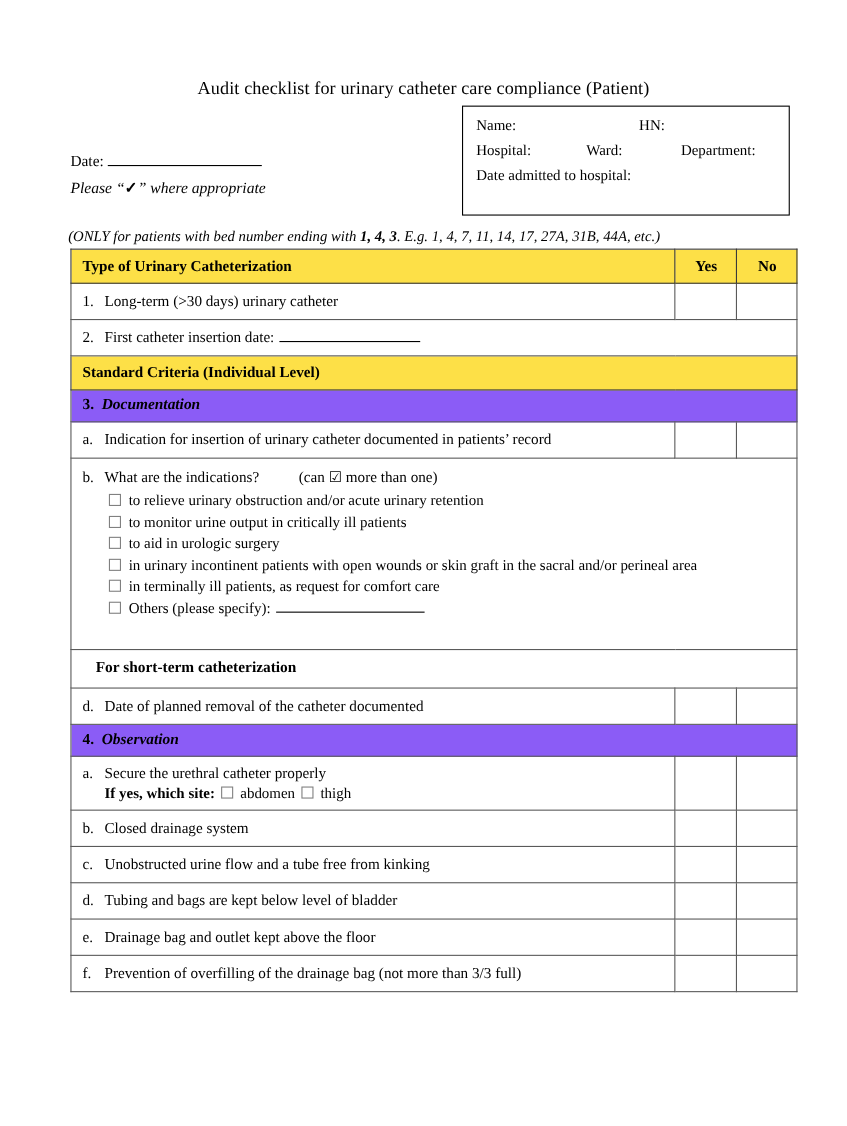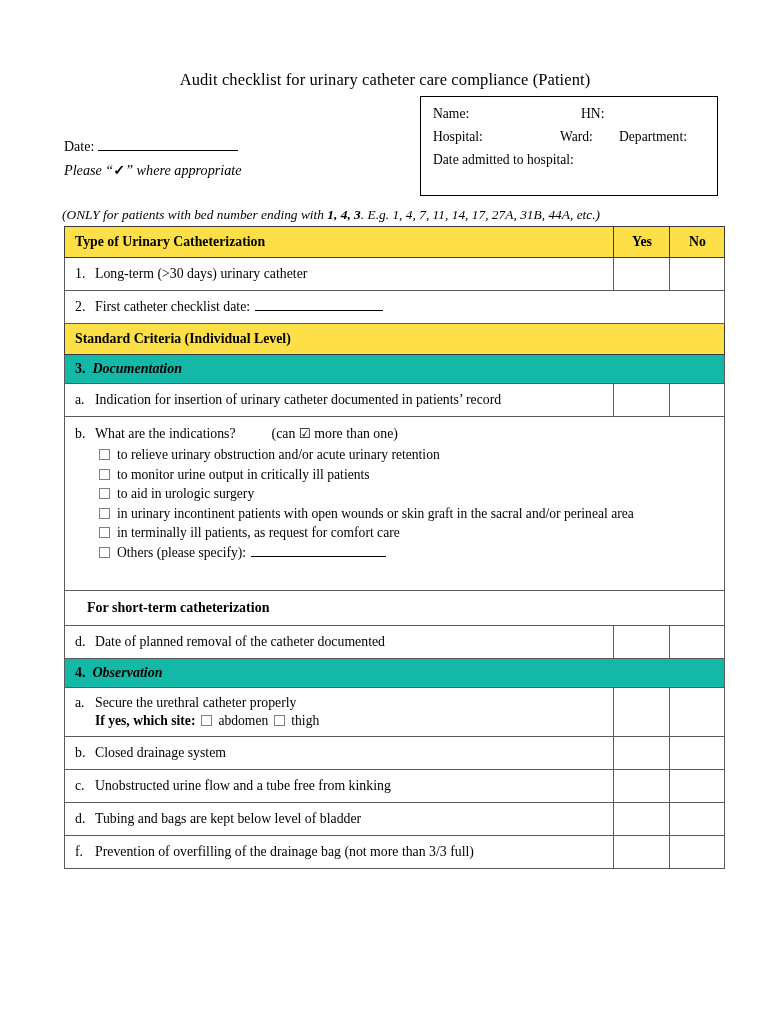--- a/index.html
+++ b/index.html
@@ -111,21 +111,21 @@
   tr.hdr-blue td {
     background: #fde047;
     font-weight: bold;
     font-size: 14px;
     border-color: #3a3a3a;
   }
   tr.hdr-blue .cell-pad { padding: 7px 9px 7px 10px; }
   .yn-head { text-align: center; }
 
   tr.sect-green td {
-    background: #14b8a6;
+    background: #8b5cf6;
   }
   .sect-green .cell-pad {
     font-weight: bold;
     font-style: italic;
     font-size: 14px;
   }
   .sect-num { font-style: normal; font-weight: bold; margin-right: 7px; }
 
   .row-item .cell-pad { padding: 8px 9px 8px 10px; }
   .item-label { display: inline-block; min-width: 20px; }
@@ -198,21 +198,21 @@
 
   <div class="doc-title">Audit checklist for urinary catheter care compliance (Patient)</div>
 
   <div class="patient-box">
     <div class="pt-row">
       <span class="pt-cell" style="left:0;">Name:</span>
       <span class="pt-cell" style="left:148px;">HN:</span>
     </div>
     <div class="pt-row">
       <span class="pt-cell" style="left:0;">Hospital:</span>
-      <span class="pt-cell" style="left:100px;margin-left:27px;">Ward:</span>
+      <span class="pt-cell" style="left:100px;">Ward:</span>
       <span class="pt-cell" style="left:186px;">Department:</span>
     </div>
     <div class="pt-row">
       <span class="pt-cell" style="left:0;">Date admitted to hospital:</span>
     </div>
   </div>
 
   <div class="date-line">
     <span>Date:</span><span class="date-rule"></span>
   </div>
@@ -251,21 +251,21 @@
             <span class="item-label">1.</span><span>Long-term (&gt;30 days) urinary catheter</span>
           </div>
         </td>
         <td></td>
         <td></td>
       </tr>
 
       <tr class="row-item">
         <td colspan="3">
           <div class="cell-pad">
-            <span class="item-label">2.</span><span>First catheter checklist date:</span><span class="rule-inline rule-date"></span>
+            <span class="item-label">2.</span><span>First catheter insertion date:</span><span class="rule-inline rule-date"></span>
           </div>
         </td>
       </tr>
 
       <tr class="hdr-blue">
         <td colspan="3">
           <div class="cell-pad">Standard Criteria (Individual Level)</div>
         </td>
       </tr>
 
@@ -369,20 +369,29 @@
       <tr class="row-item">
         <td>
           <div class="cell-pad">
             <span class="item-label">d.</span><span>Tubing and bags are kept below level of bladder</span>
           </div>
         </td>
         <td></td>
         <td></td>
       </tr>
 
+      <tr class="row-item">
+        <td>
+          <div class="cell-pad">
+            <span class="item-label">e.</span><span>Drainage bag and outlet kept above the floor</span>
+          </div>
+        </td>
+        <td></td>
+        <td></td>
+      </tr>
 
       <tr class="row-item">
         <td>
           <div class="cell-pad">
             <span class="item-label">f.</span><span>Prevention of overfilling of the drainage bag (not more than 3/3 full)</span>
           </div>
         </td>
         <td></td>
         <td></td>
       </tr>

